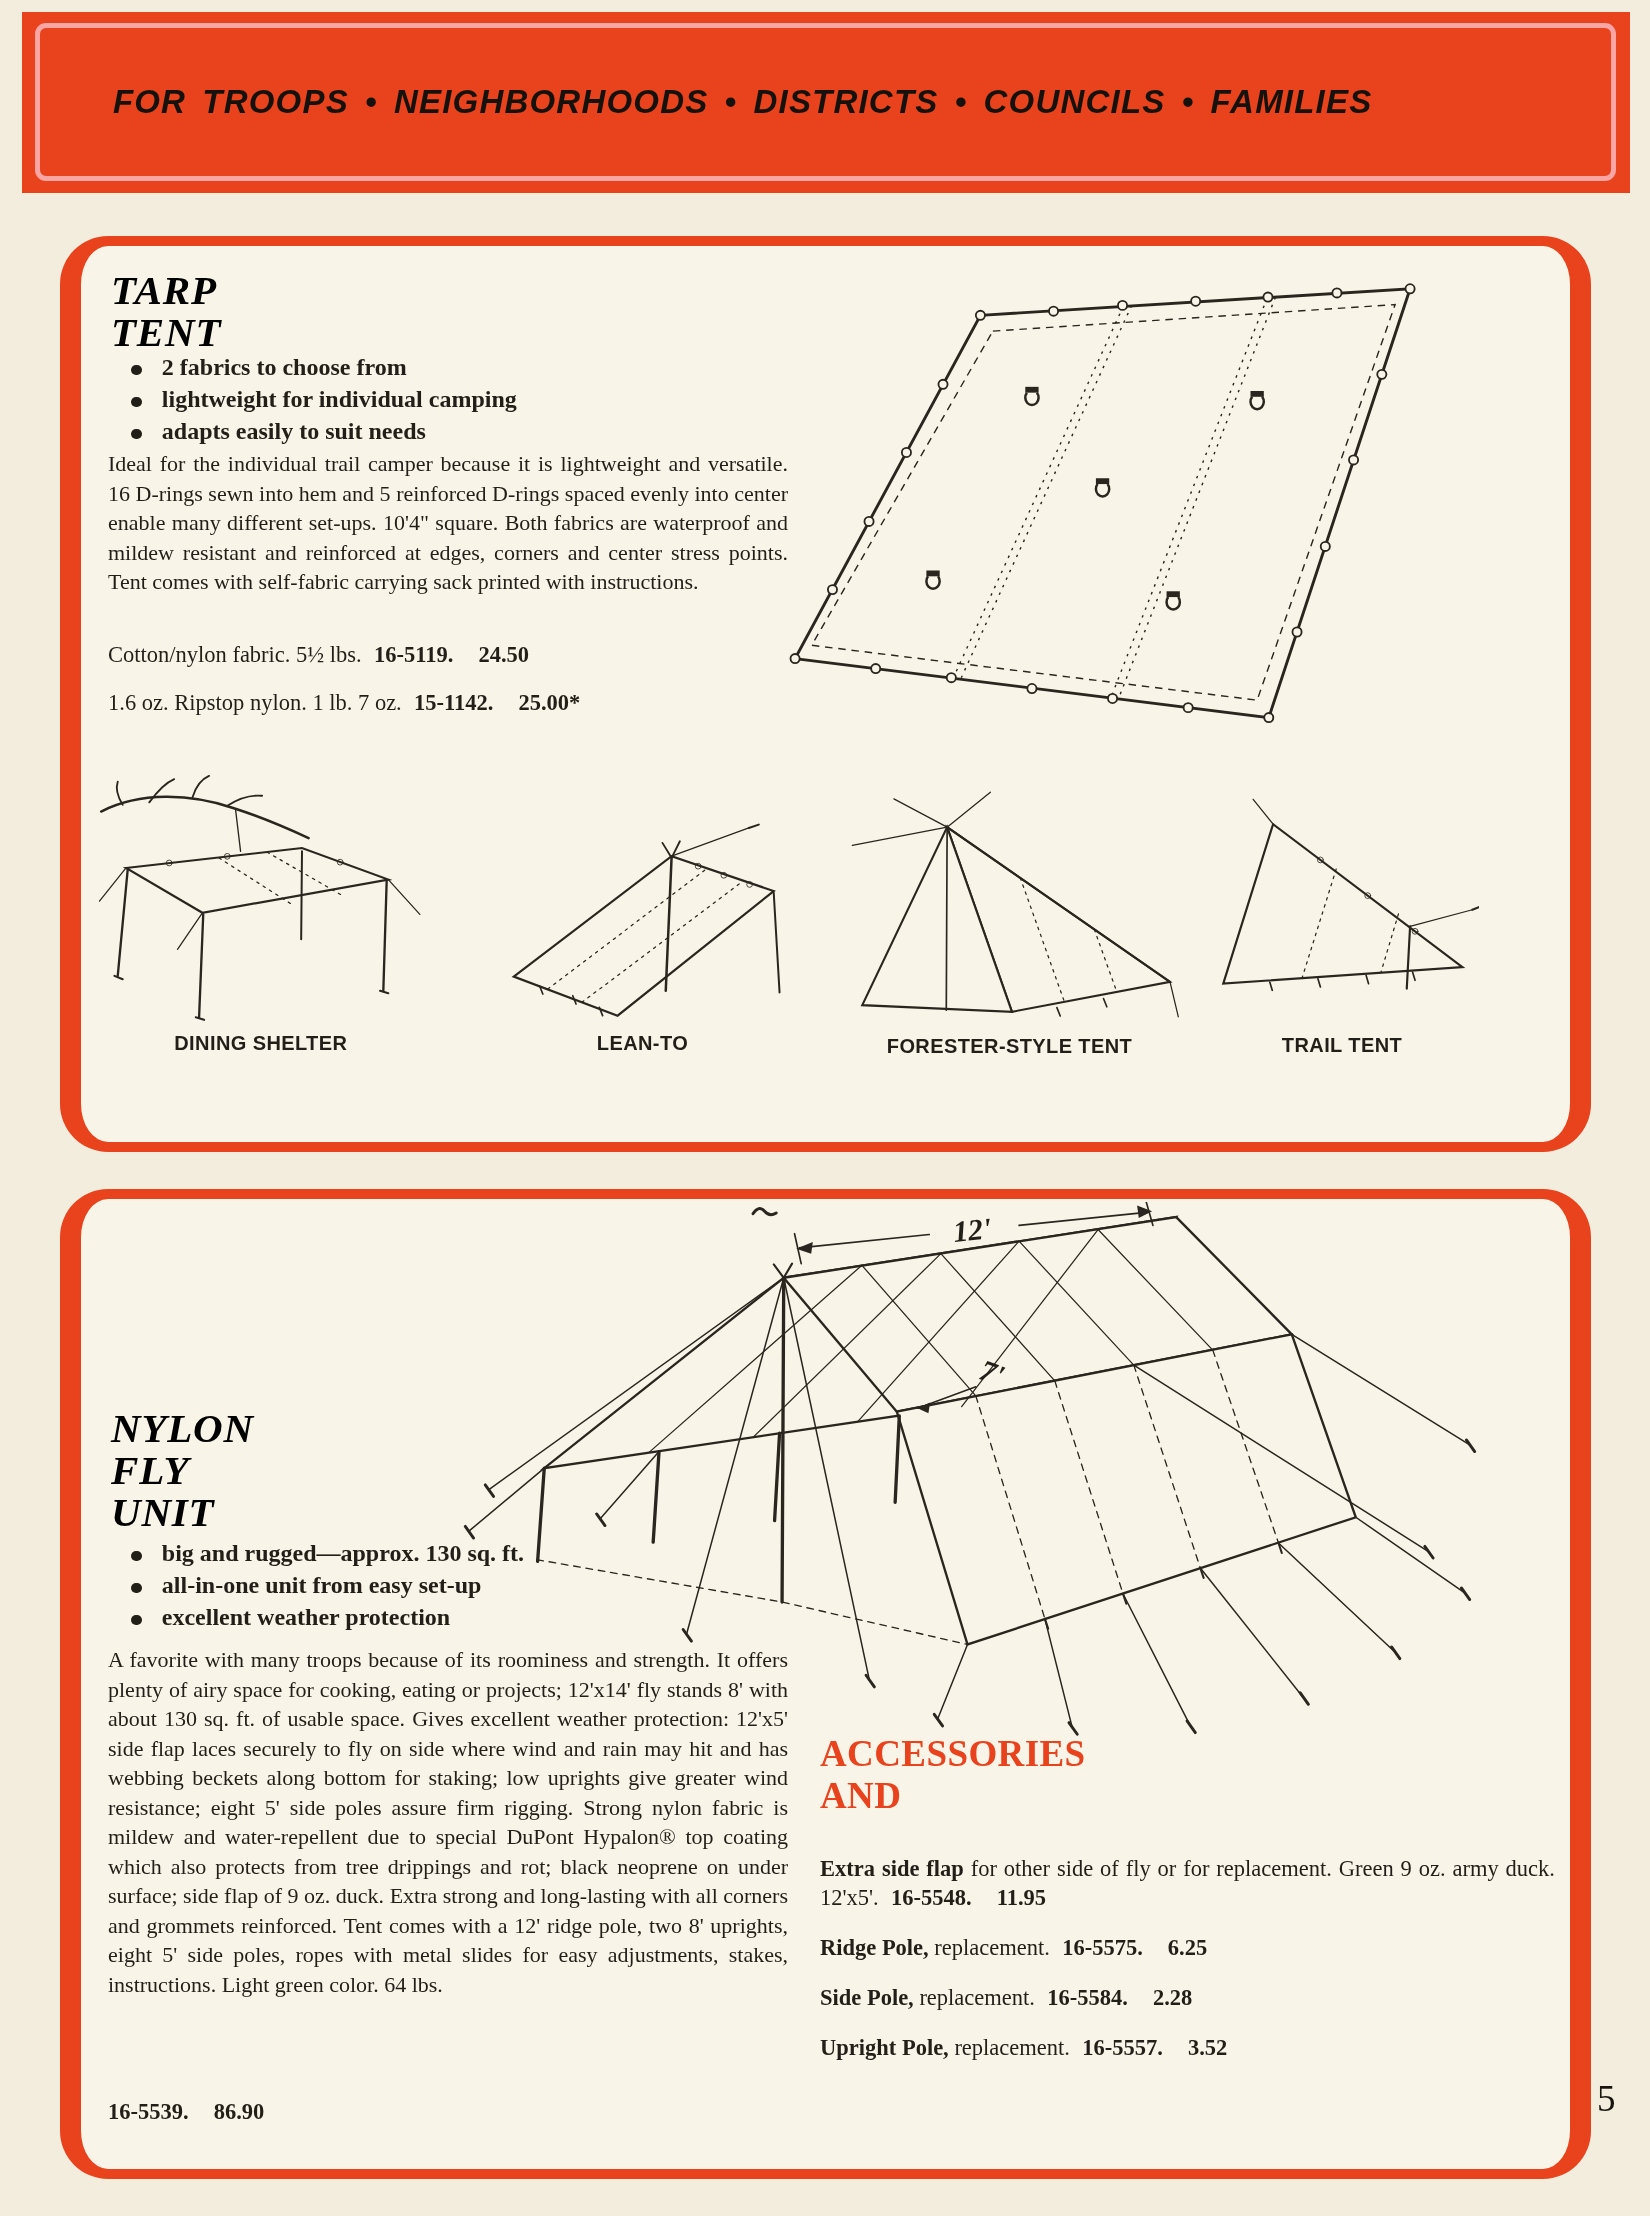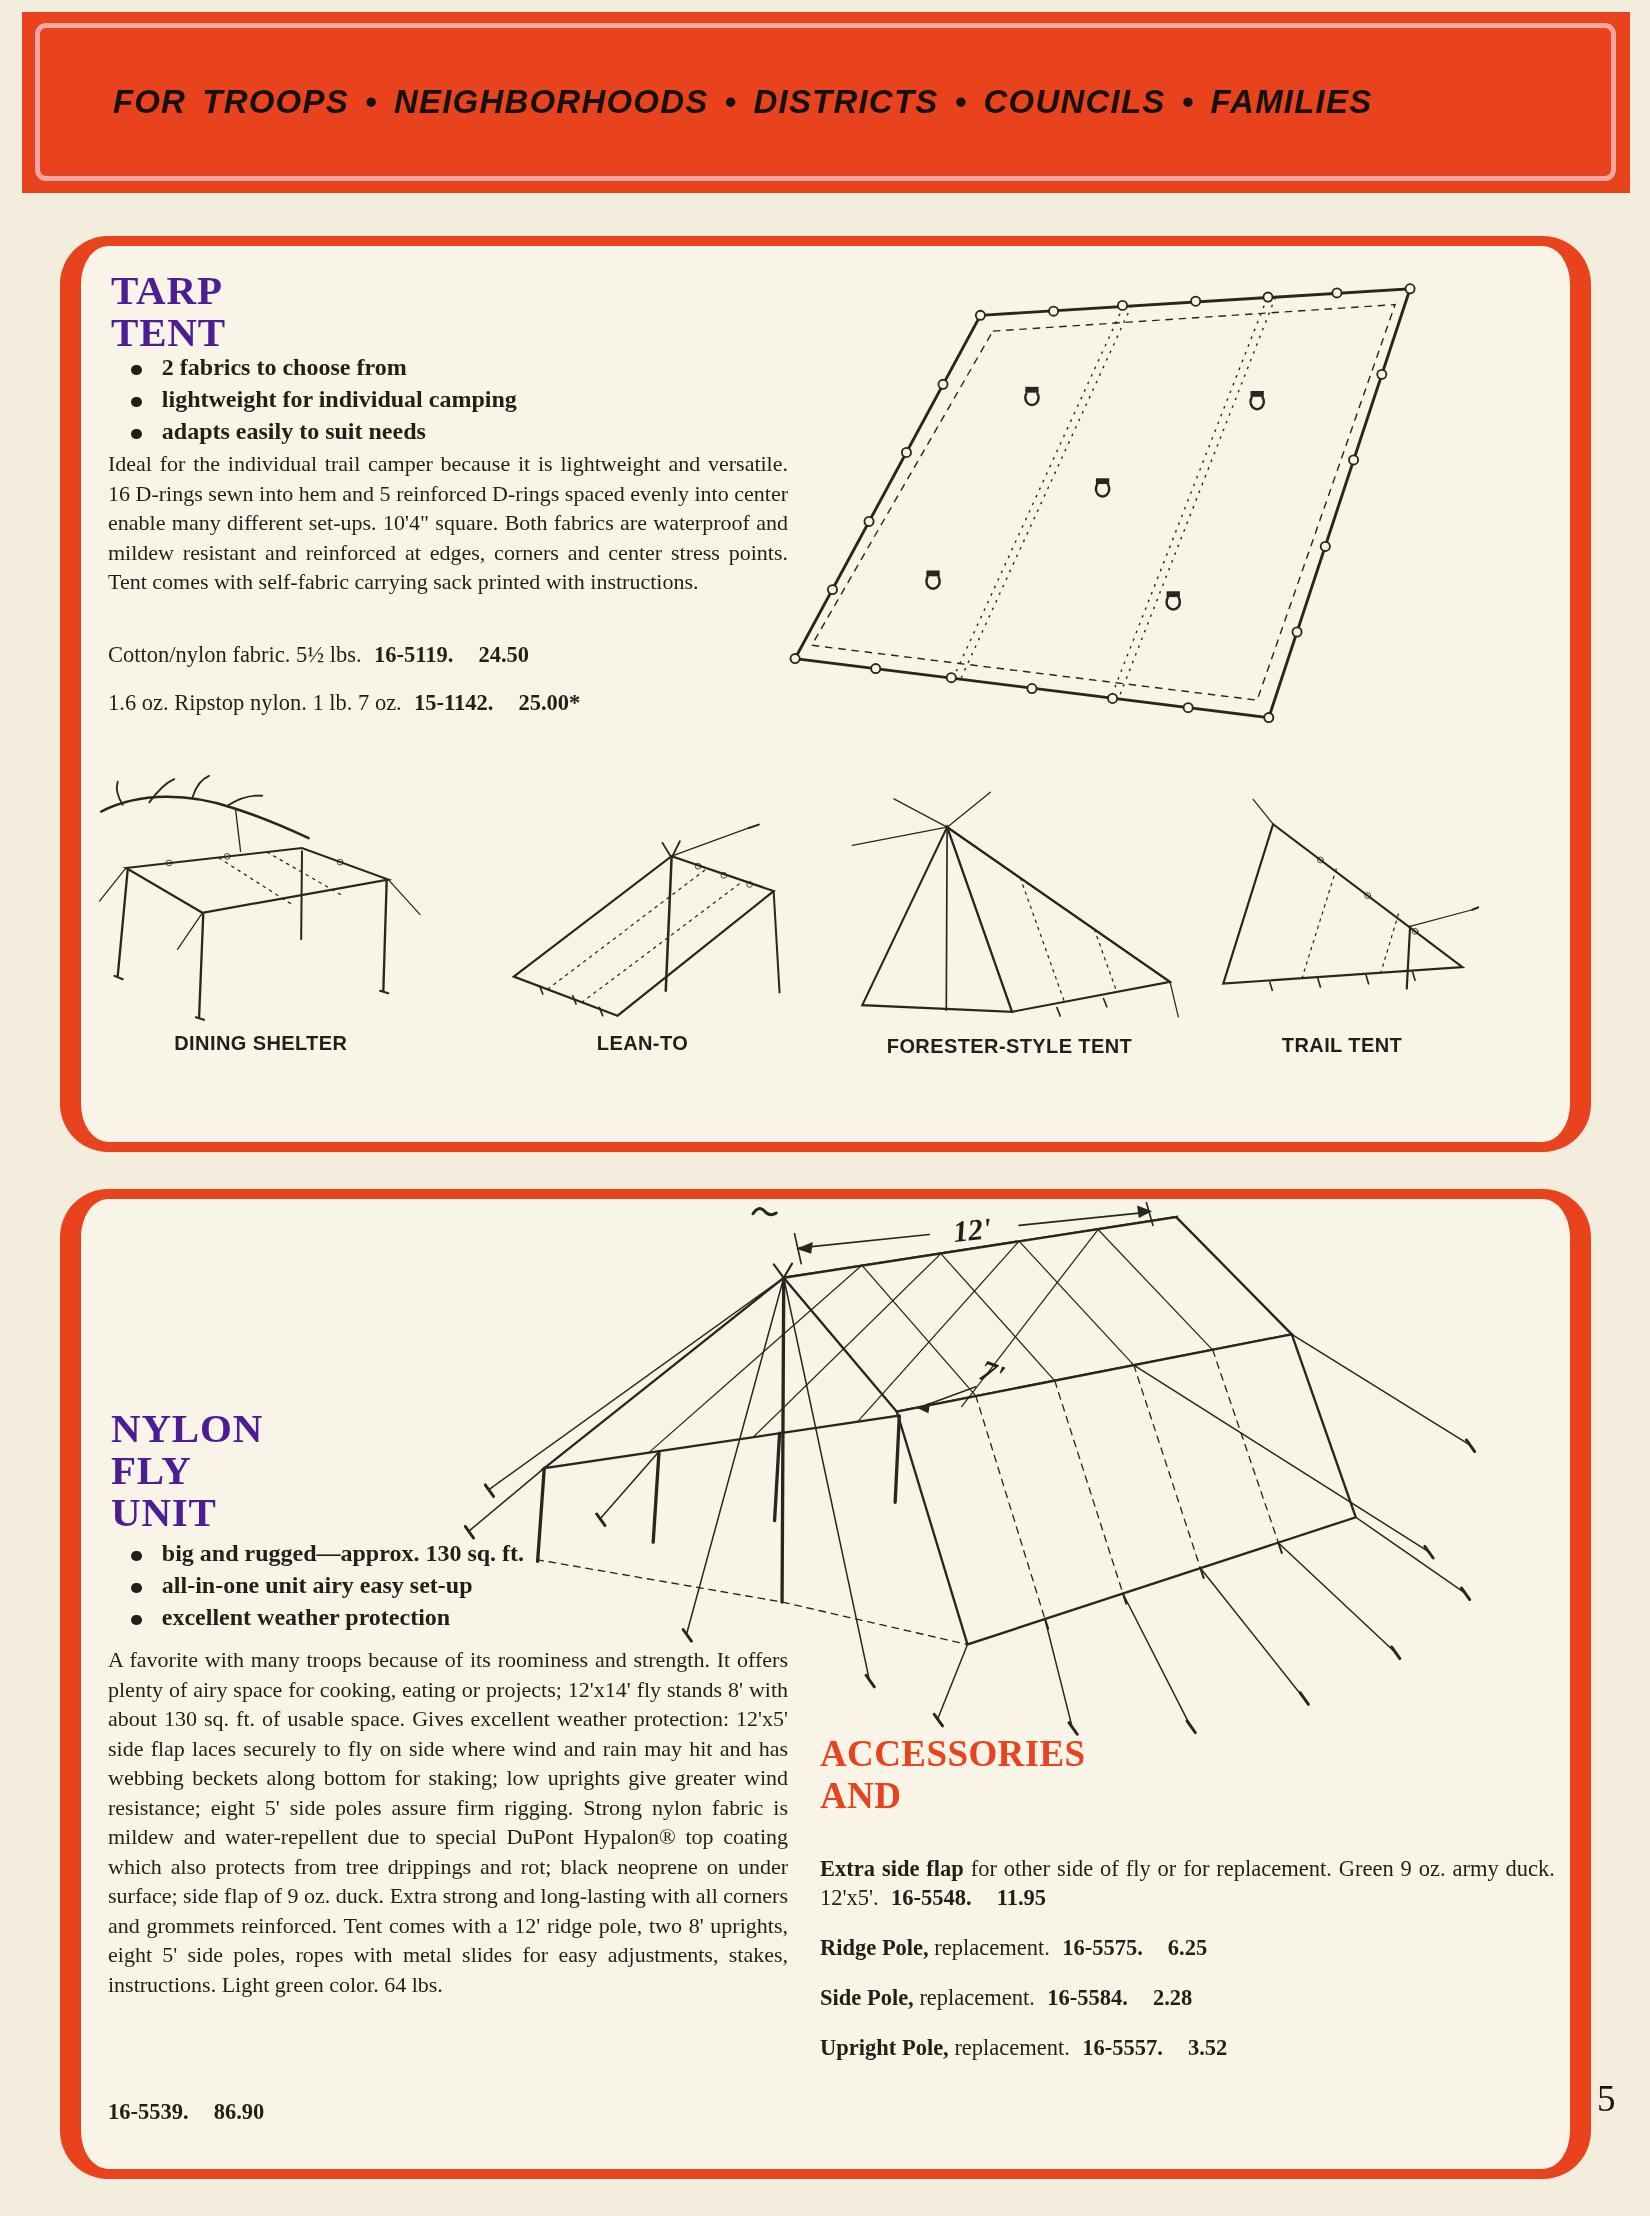--- a/index.html
+++ b/index.html
@@ -10,21 +10,21 @@
   
   .banner { position:absolute; left:21.6px; top:11.6px; width:1608px; height:181px; background:#e8431d; }
   .banner-frame { position:absolute; left:13.3px; top:11.6px; right:13.3px; bottom:11.6px; border:5px solid #fca5a5; border-radius:11px; display:flex; align-items:center; }
   .banner-text { font-family:"Liberation Sans", sans-serif; font-weight:bold; font-style:italic; font-size:33px; letter-spacing:1.2px; word-spacing:5.8px; padding-left:73px; white-space:nowrap; color:#15120e; }
 
   
   .panel { position:absolute; left:60px; width:1531px; background:#f8f4e7; border:10px solid #e8431d; border-left-width:21.6px; border-right-width:21.6px; border-radius:48px; }
   #tarp-panel { top:236px; height:916px; }
   #fly-panel  { top:1189px; height:990px; }
 
-  .sec-title { position:absolute; color:#4c1d95; font-weight:bold; font-size:41px; line-height:42px; letter-spacing:0.8px; }
+  .sec-title { position:absolute; color:#000000; font-weight:bold; font-size:41px; line-height:42px; letter-spacing:0.8px;font-style:italic; }
   .bullets { position:absolute; }
   .bullet-row { display:flex; align-items:baseline; height:32px; }
   .bullet-dot { width:10.8px; height:10.8px; border-radius:50%; background:#221e18; margin-right:20px; flex:none; align-self:center; }
   .bullet-text { font-weight:bold; font-size:24px; white-space:nowrap; }
   .body-text { position:absolute; font-size:22px; line-height:29.5px; text-align:justify; }
   .price-line { position:absolute; font-size:22.5px; white-space:nowrap; }
   .b { font-weight:bold; }
   .sku { margin-left:6.7px; }
   .price { margin-left:25px; }
 
@@ -330,21 +330,21 @@
       <div>UNIT</div>
     </div>
 
     <div class="bullets" style="left:50px; top:341px;text-align:right;">
       <div class="bullet-row">
         <span class="bullet-dot"></span>
         <span class="bullet-text">big and rugged—approx. 130 sq. ft.</span>
       </div>
       <div class="bullet-row">
         <span class="bullet-dot"></span>
-        <span class="bullet-text">all-in-one unit airy easy set-up</span>
+        <span class="bullet-text">all-in-one unit from easy set-up</span>
       </div>
       <div class="bullet-row">
         <span class="bullet-dot"></span>
         <span class="bullet-text">excellent weather protection</span>
       </div>
     </div>
 
     <p class="body-text" style="left:27px; top:446px; width:680px;">A favorite with many troops because of its roominess and strength. It offers plenty of airy space for cooking, eating or projects; 12'x14' fly stands 8' with about 130 sq. ft. of usable space. Gives excellent weather protection: 12'x5' side flap laces securely to fly on side where wind and rain may hit and has webbing beckets along bottom for staking; low uprights give greater wind resistance; eight 5' side poles assure firm rigging. Strong nylon fabric is mildew and water-repellent due to special DuPont Hypalon® top coating which also protects from tree drippings and rot; black neoprene on under surface; side flap of 9 oz. duck. Extra strong and long-lasting with all corners and grommets reinforced. Tent comes with a 12' ridge pole, two 8' uprights, eight 5' side poles, ropes with metal slides for easy adjustments, stakes, instructions. Light green color. 64 lbs.</p>
 
     <p class="price-line" style="left:27px; top:900px;">

